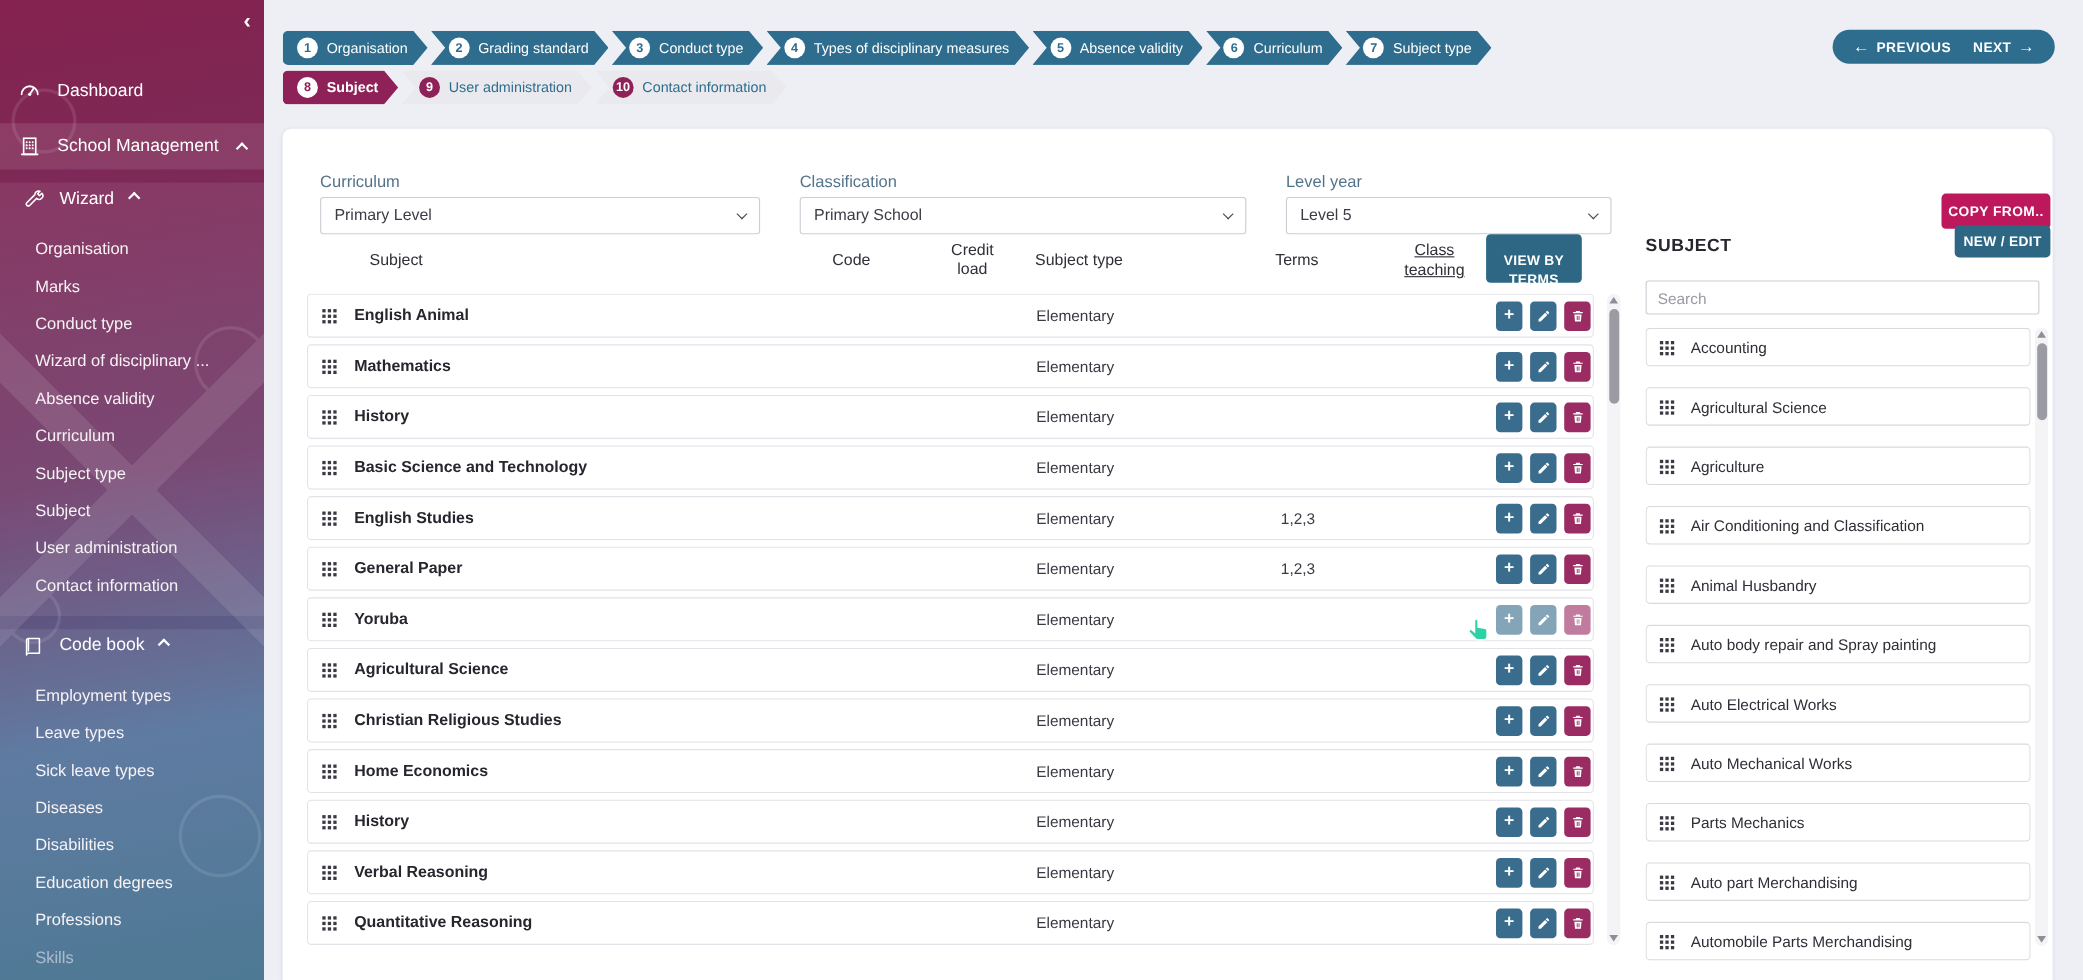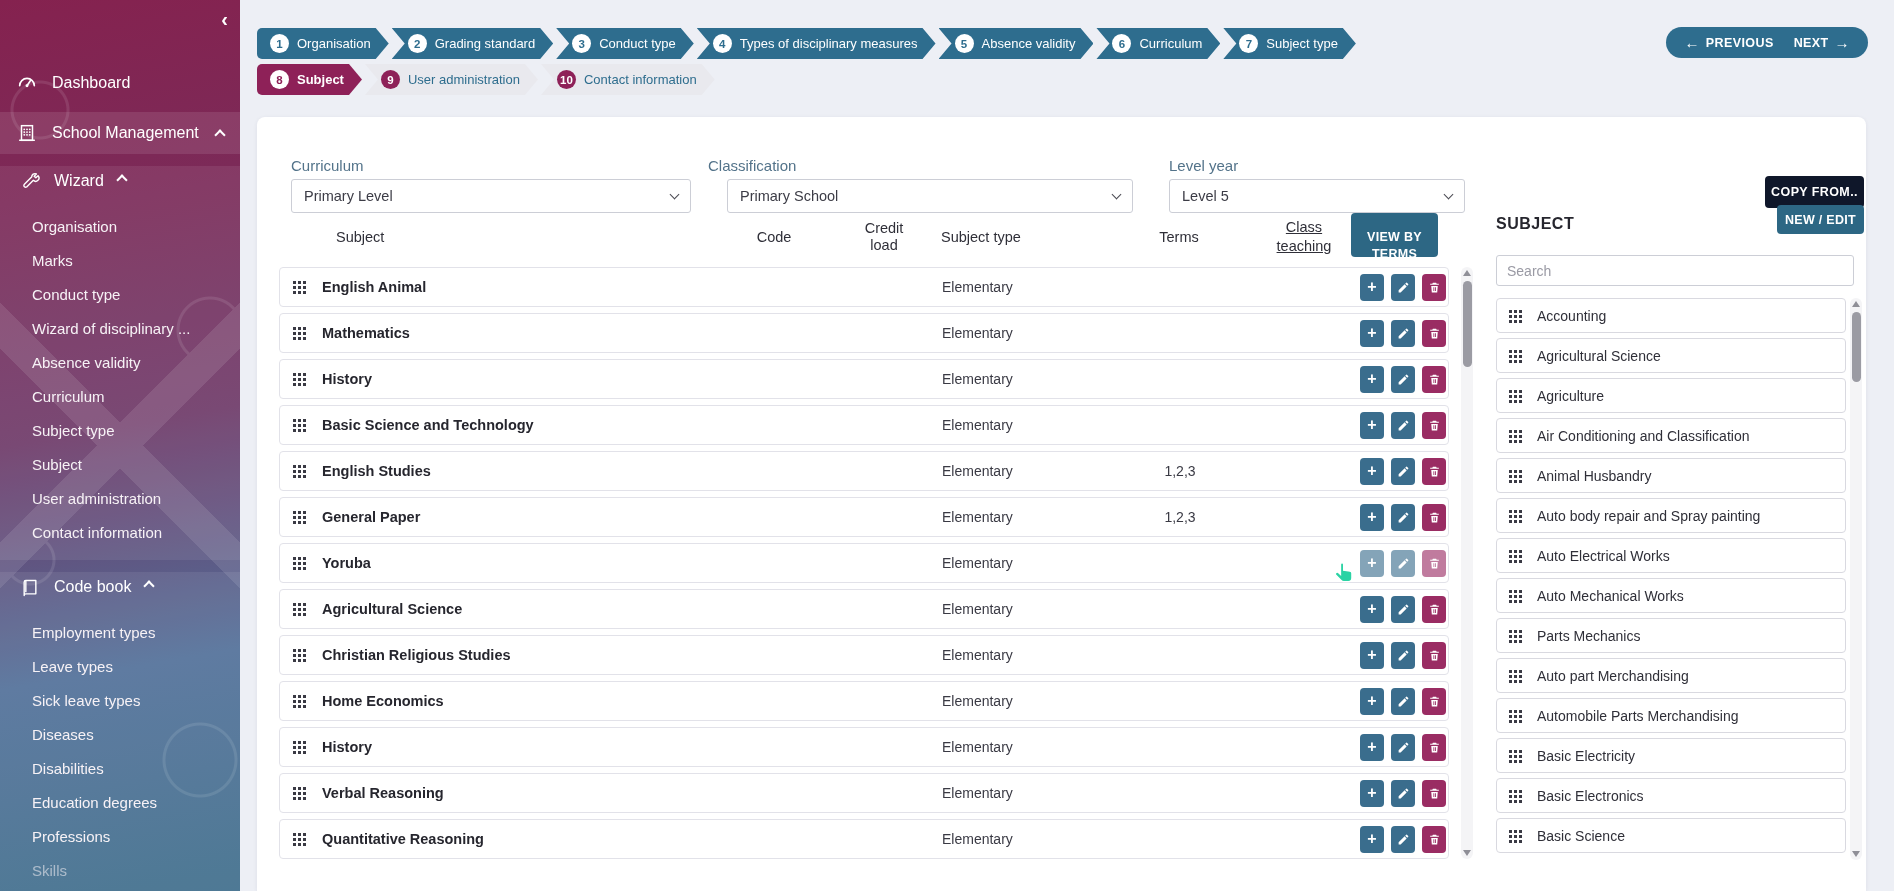--- a/index.html
+++ b/index.html
@@ -51,21 +51,21 @@
   .pager .arr { font-size:15px; font-weight:700; }
 
   
   .card { position:absolute; left:257px; top:117px; width:1609px; height:774px; background:#fff;
     border-radius:8px 8px 0 0; box-shadow:0 1px 4px rgba(40,40,80,.08); }
 
   .flabel { position:absolute; font-size:15px; color:#53738a; }
   .sel { position:absolute; height:34px; border:1px solid #ccced6; border-radius:3px; background:#fff;
     display:flex; align-items:center; justify-content:space-between; padding:0 12px; font-size:14.5px; color:#3c3c46; cursor:pointer; }
   .sel .chevd { width:7px; height:7px; border-right:1.7px solid #4a4a52; border-bottom:1.7px solid #4a4a52; transform:rotate(45deg); margin-top:-4px; }
-  .btn-maroon { position:absolute; background:#0f172a; color:#fff; border:none; border-radius:4px;
+  .btn-maroon { position:absolute; background:#be185d; color:#fff; border:none; border-radius:4px;
     font-size:12.5px; font-weight:700; letter-spacing:.4px; cursor:pointer; font-family:inherit; }
   .btn-teal { background:#2d6784; color:#fff; border:none; border-radius:4px;
     font-size:12.5px; font-weight:700; letter-spacing:.3px; cursor:pointer; font-family:inherit; }
 
   
   .tgrid { display:grid; grid-template-columns:440px 110px 110px 170px 140px 110px 90px; align-items:center; }
   .thead { position:absolute; left:22px; top:96px; width:1170px; height:48px; font-size:14.5px; color:#2f2f38; }
   .thead .hc { text-align:center; }
   .thead .h-subject { padding-left:57px; text-align:left; }
   .thead .h-type { text-align:left; padding-left:2px; }
@@ -94,21 +94,21 @@
   .tri-up { position:absolute; left:2px; top:3px; width:0; height:0; border-left:4px solid transparent; border-right:4px solid transparent; border-bottom:6px solid #8f8f97; }
   .tri-dn { position:absolute; left:2px; bottom:3px; width:0; height:0; border-left:4px solid transparent; border-right:4px solid transparent; border-top:6px solid #8f8f97; }
 
   
   .ptitle { position:absolute; left:1239px; top:98px; font-size:16px; font-weight:700; letter-spacing:.5px; color:#26262e; }
   .newedit { position:absolute; left:1520px; top:88px; width:87px; height:29px; }
   .searchbox { position:absolute; left:1239px; top:138px; width:358px; height:31px; border:1px solid #ccced6; border-radius:3px;
     font-size:14px; padding:0 10px; color:#3c3c46; font-family:inherit; outline:none; }
   .searchbox::placeholder { color:#9a9aa4; }
   .plist { position:absolute; left:1239px; top:181px; width:350px; height:593px; overflow:hidden; }
-  .pitem { height:35px; margin-bottom:5px; border:1px solid #d9d9e0; border-radius:4px; background:#fff;
+  .pitem { height:35px; margin-bottom:19px; border:1px solid #d9d9e0; border-radius:4px; background:#fff;
     display:flex; align-items:center; gap:15px; padding-left:11px; font-size:14px; color:#2f2f38; }
 
   
   .cursor { position:absolute; left:1332px; top:560px; z-index:50; pointer-events:none; }
 </style>
 </head>
 <body>
 
 <div class="sidebar">
   <div class="pattern"></div>
@@ -241,21 +241,21 @@
   </span>
   <span class="pbtn">
     <span>NEXT</span>
     <span class="arr">→</span>
   </span>
 </div>
 
 <div class="card">
 
   <div class="flabel" style="left:34px; top:40px;">Curriculum</div>
-  <div class="flabel" style="left:451px; top:40px;">Classification</div>
+  <div class="flabel" style="left:470px; top:40px;">Classification</div>
   <div class="flabel" style="left:912px; top:40px;">Level year</div>
 
   <div class="sel" style="left:34px; top:62px; width:400px;">
     <span>Primary Level</span>
     <span class="chevd"></span>
   </div>
   <div class="sel" style="left:470px; top:62px; width:406px;">
     <span>Primary School</span>
     <span class="chevd"></span>
   </div>

